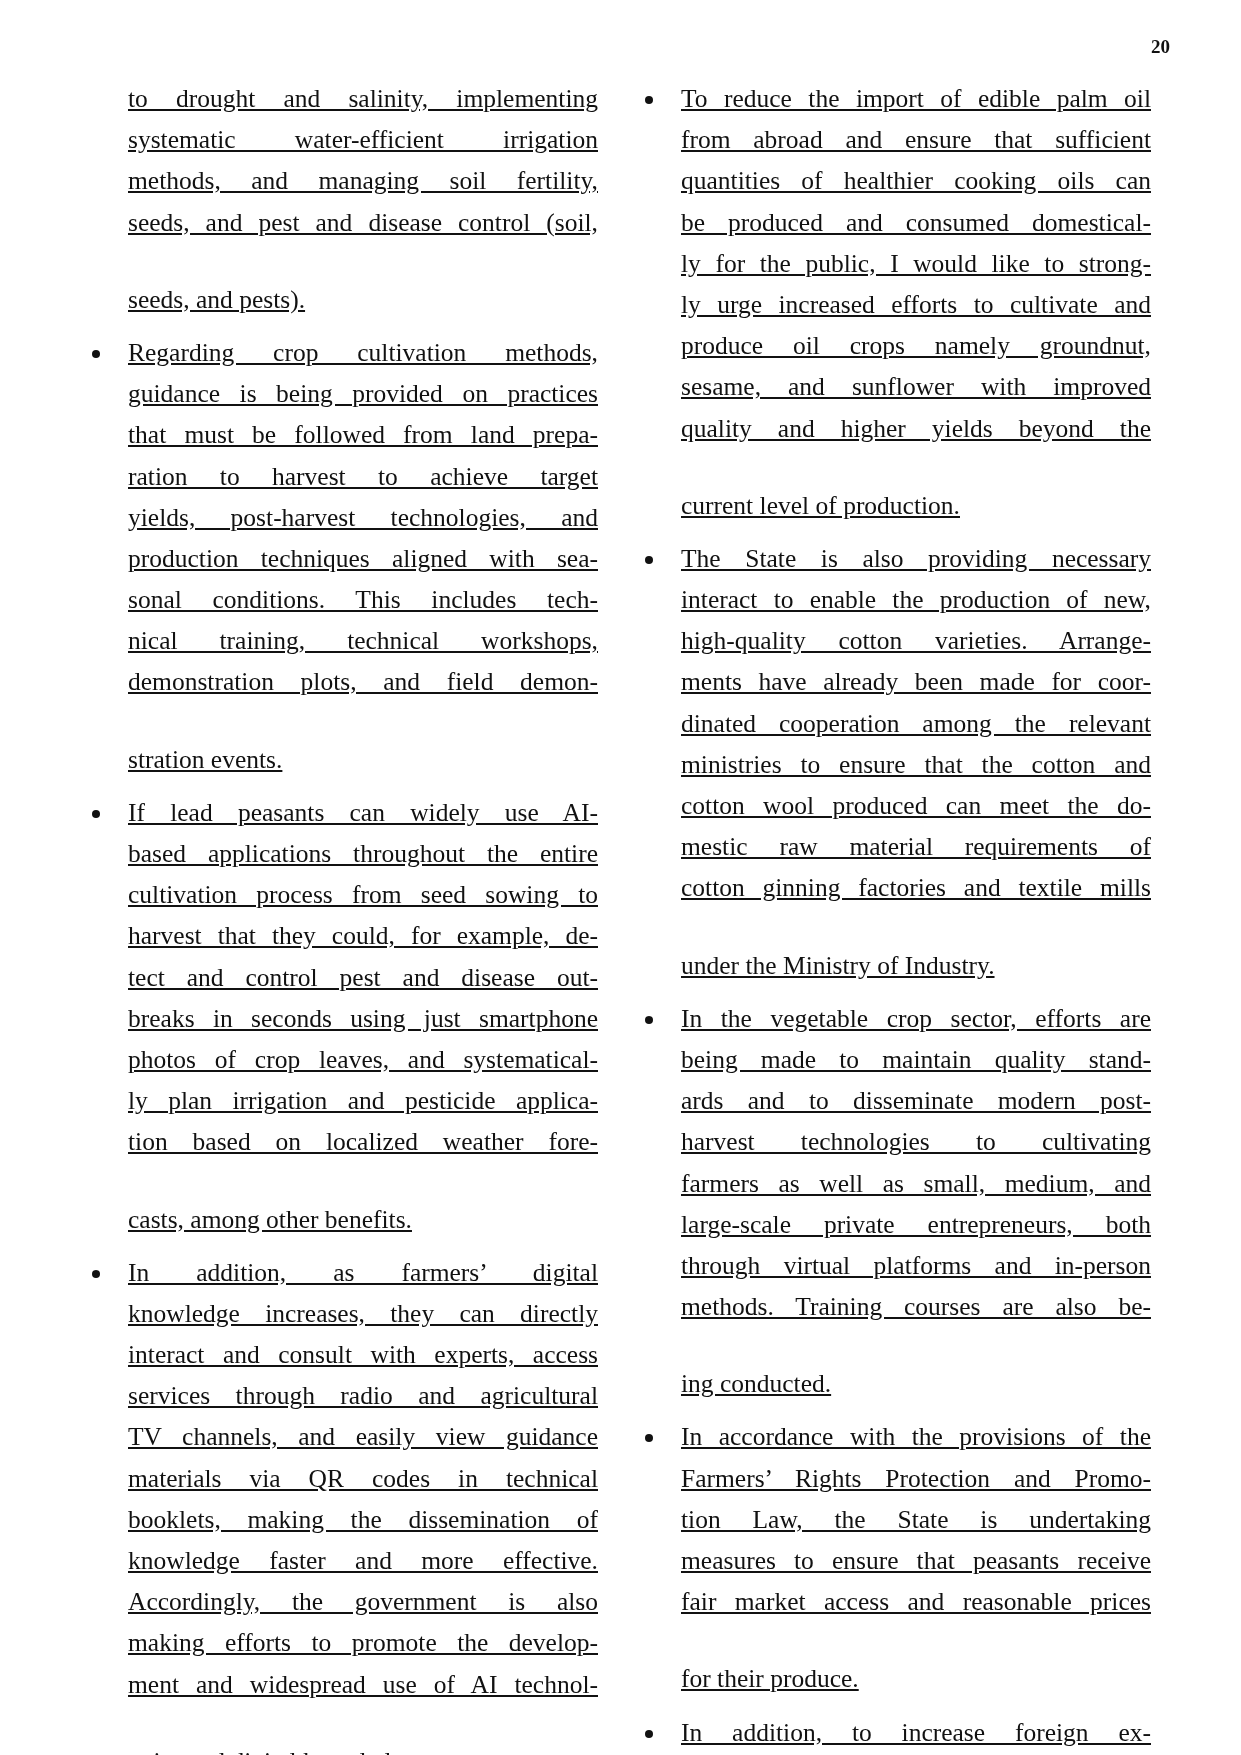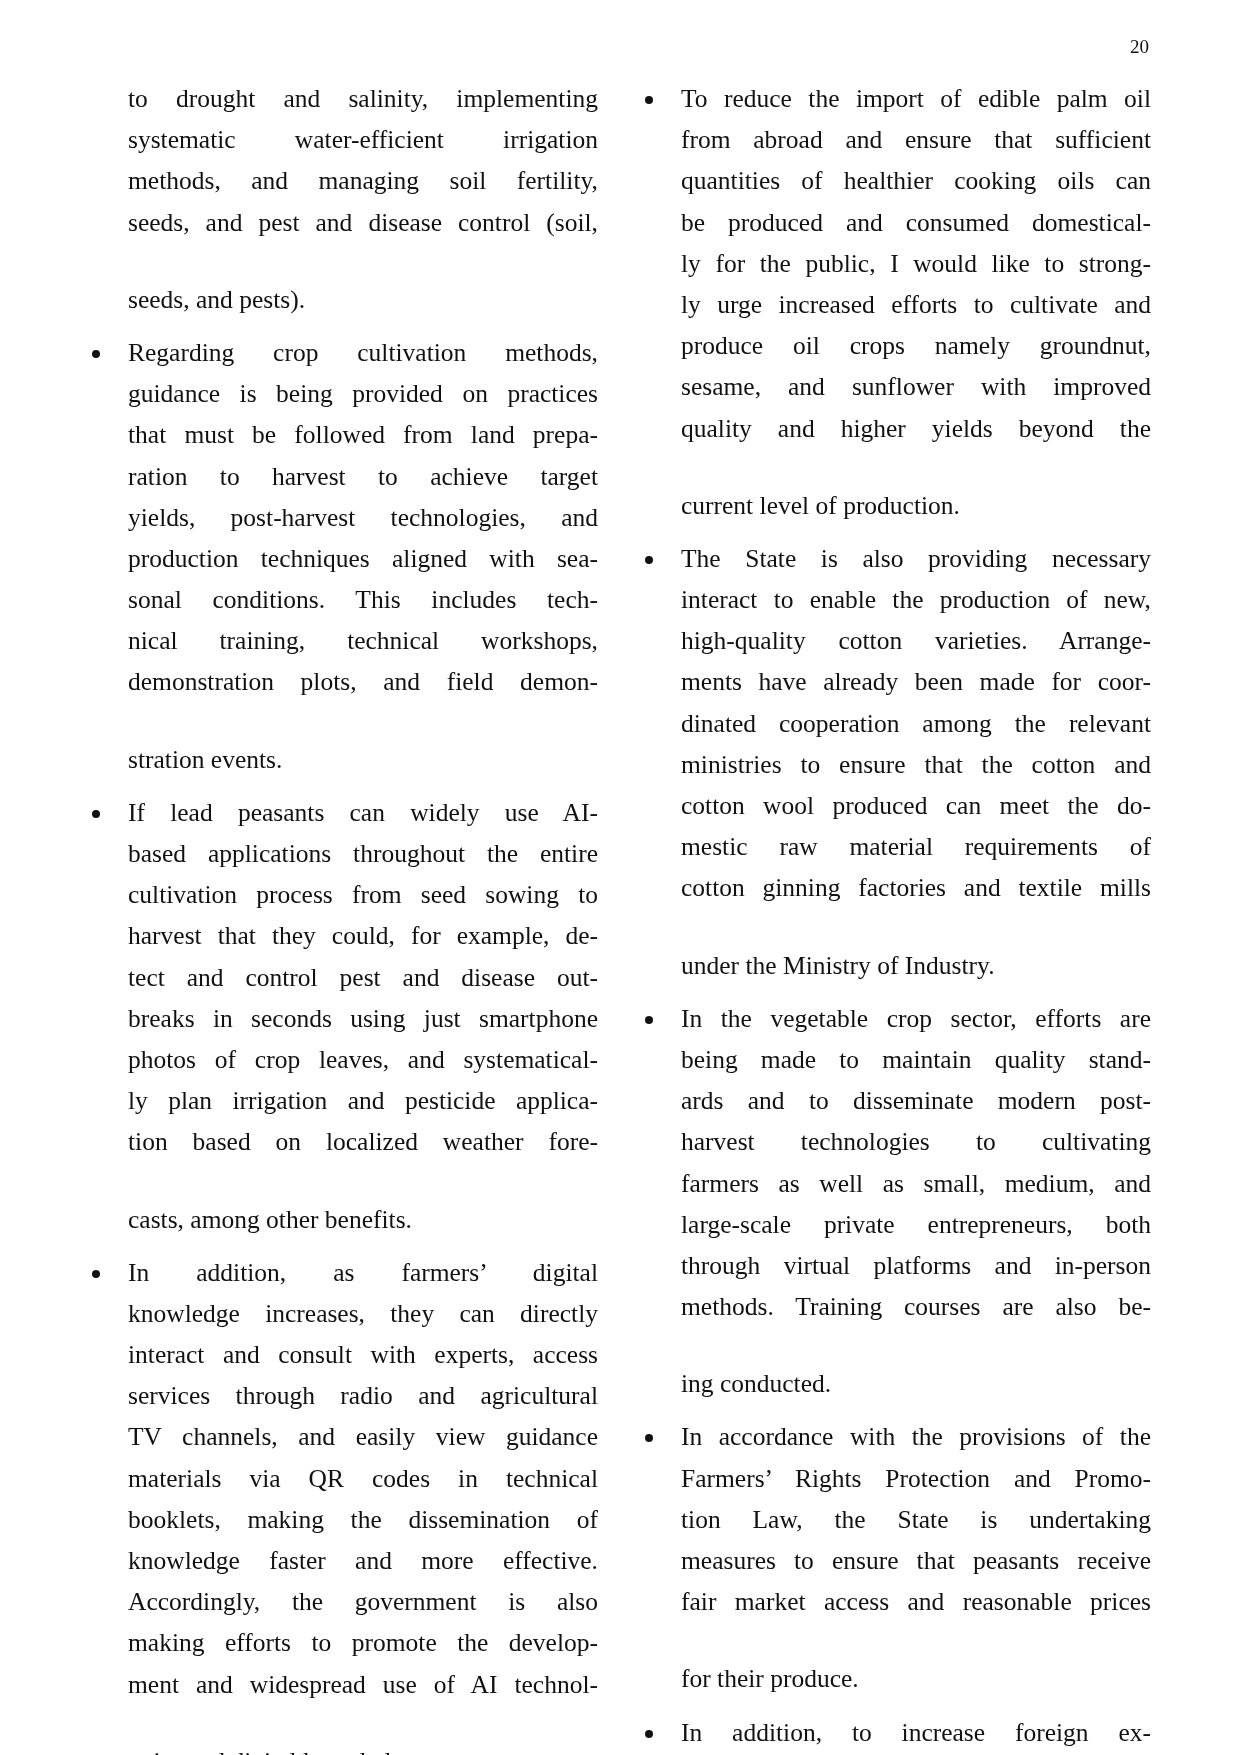--- a/index.html
+++ b/index.html
@@ -1,23 +1,23 @@
 <!DOCTYPE html>
 <html><head>
 <meta charset="utf-8">
 <style>
   html, body { margin: 0; padding: 0; background: #ffffff; }
   body { width: 1241px; height: 1755px; position: relative; overflow: hidden;
          font-family: "Liberation Serif", "DejaVu Serif", serif; color: #111; }
-  .page-num { position: absolute; top: 36px; left: 1130px; width: 40px; text-align: left;
-              font-weight: normal; font-size: 19px; }
+  .page-num { position: absolute; top: 36px; left: 1130px; width: 40px; text-align: right;
+              font-weight: bold; font-size: 19px; }
   .col { position: absolute; top: 78px; width: 470px; }
   .col-left { left: 128px; }
   .col-right { left: 681px; }
-  .para { position: relative; margin: 0 0 12px 0; }
+  .para { position: relative; margin: 0 0 12px 0; text-decoration: underline; }
   .line { display: block; font-size: 25.5px; line-height: 41.2px; height: 41.2px;
           text-align: justify; text-align-last: justify; white-space: nowrap; }
   .line.last { text-align-last: left; margin-top: 36px; }
   .bullet { position: absolute; left: -36px; top: 18px; width: 8px; height: 8px;
             border-radius: 50%; background: #111; }
 </style>
 </head>
 <body>
 
 <div class="page-num">20</div>

